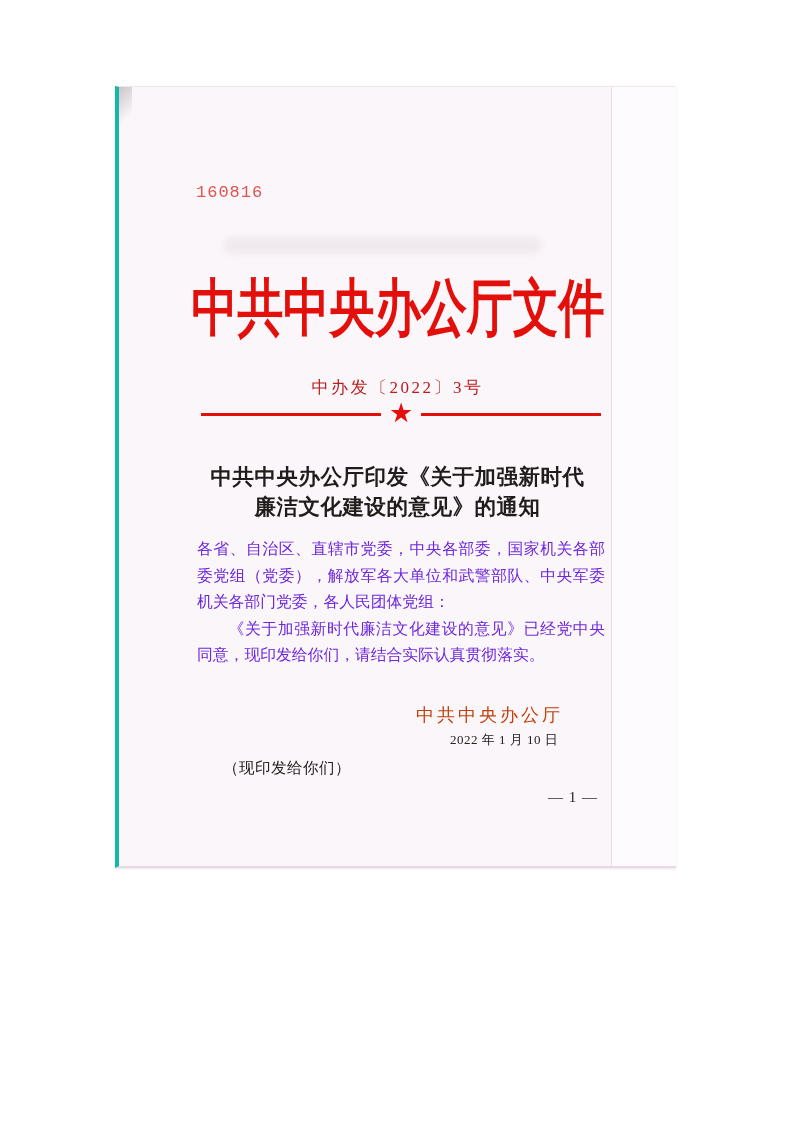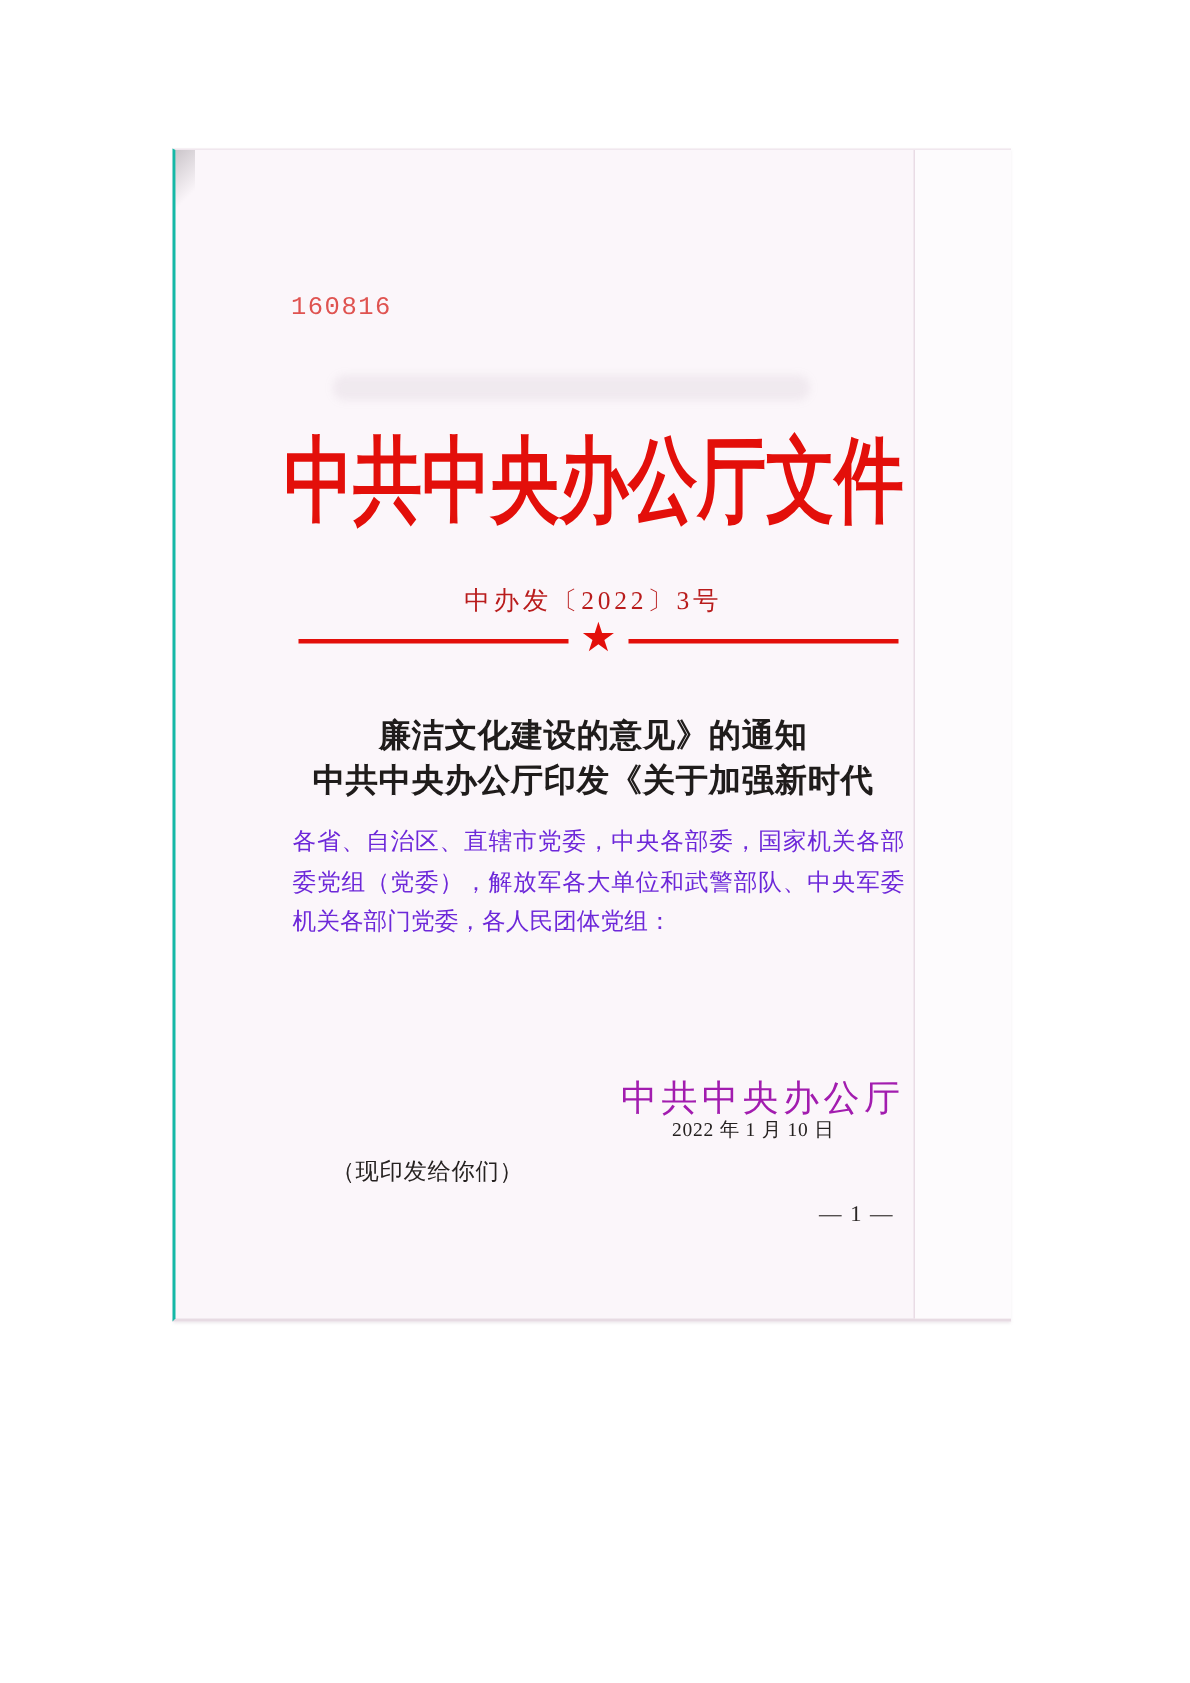--- a/index.html
+++ b/index.html
@@ -11,25 +11,25 @@
   }
   .stage {
     position: relative;
     width: 793px; height: 1122px;
     background: #ffffff;
     overflow: hidden;
   }
   
   .sheet {
     position: absolute;
-    left: 115px; top: 99px;
+    left: 115px; top: 86px;
     width: 557px; height: 779px;
     background: #fbf6fa;
     border-top: 1px solid #f0e7ee;
-    border-left: 2px solid #14b8a6;
+    border-left: 4px solid #14b8a6;
     border-bottom: 2px solid #e7dbe3;
     box-shadow: 0 1px 2px rgba(180,160,175,.25);
     text-decoration: underline;
   }
   .sheet-fold-line {
     position: absolute;
     left: 492px; top: 0;
     width: 1px; height: 100%;
     background: #e9dce5;
   }
@@ -114,22 +114,22 @@
     width: 408px;
     font-size: 15.8px; line-height: 26.6px;
     text-align: justify;
     color: #6d28d9;
   }
   .body-text p { margin: 0; }
   .body-text p.indent { text-indent: 2em; }
   .signature {
     position: absolute;
     left: 297px; top: 616px;
-    font-size: 24px; letter-spacing: 3px;
-    color: #a21caf;
+    font-size: 18px; letter-spacing: 3px;
+    color: #c2410c;
   }
   .doc-date {
     position: absolute;
     left: 331px; top: 644px;
     font-size: 13px; letter-spacing: .5px;
     color: #252120;
   }
   .dist-note {
     position: absolute;
     left: 104px; top: 671px;
@@ -163,26 +163,27 @@
 
     <div class="issue-no">中办发〔2022〕3号</div>
 
     <div class="rule-row">
       <div class="rule-seg"></div>
       <div class="rule-star">★</div>
       <div class="rule-seg"></div>
     </div>
 
     <div class="notice-title">
+      <div>中共中央办公厅印发《关于加强新时代</div>
       <div>廉洁文化建设的意见》的通知</div>
-      <div>中共中央办公厅印发《关于加强新时代</div>
     </div>
 
     <div class="body-text">
       <p>各省、自治区、直辖市党委，中央各部委，国家机关各部委党组（党委），解放军各大单位和武警部队、中央军委机关各部门党委，各人民团体党组：</p>
+      <p class="indent">《关于加强新时代廉洁文化建设的意见》已经党中央同意，现印发给你们，请结合实际认真贯彻落实。</p>
     </div>
 
     <div class="signature">中共中央办公厅</div>
 
     <div class="doc-date">2022 年 1 月 10 日</div>
 
     <div class="dist-note">（现印发给你们）</div>
 
     <div class="page-no">— 1 —</div>
 

